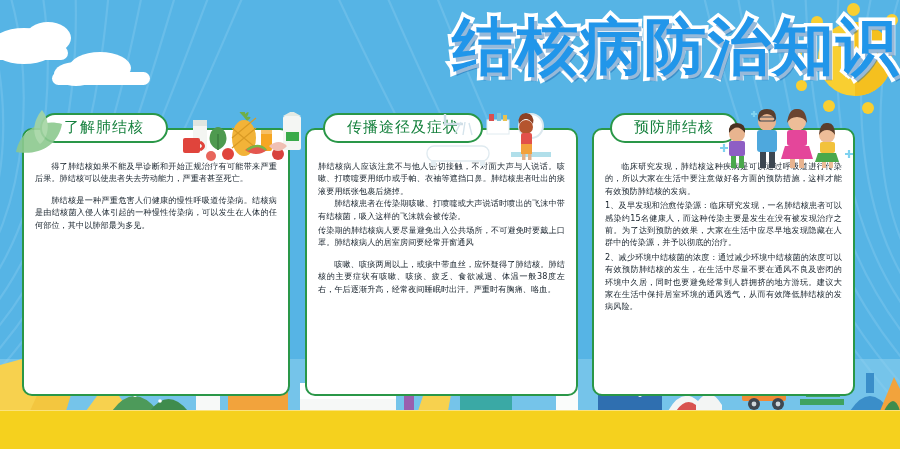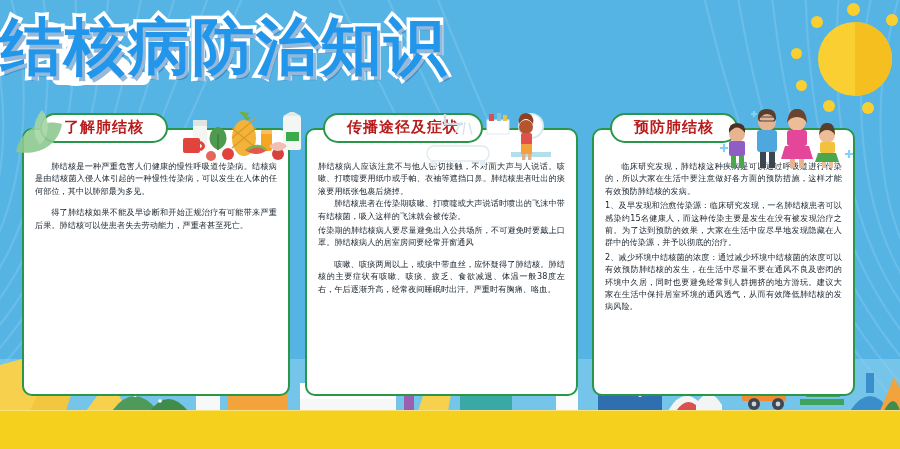--- a/index.html
+++ b/index.html
@@ -15,21 +15,21 @@
 
   .bg-rays { position:absolute; inset:0; width:900px; height:449px; }
 
   .sun { position:absolute; border-radius:50%; }
   .sun-core { width:74px; height:74px; left:818px; top:22px; background:#f9cf31; }
   .sun-core::after{ content:""; position:absolute; right:0; top:0; width:37px; height:74px;
      background:#f5c01f; border-radius:0 37px 37px 0; }
   .sun-dot { position:absolute; border-radius:50%; background:#f9cf31; }
 
   
-  .title-wrap { position:absolute; left:0; top:14px; width:900px; text-align:left; z-index:12; }
+  .title-wrap { position:absolute; left:0; top:14px; width:900px; text-align:right; z-index:12; }
   .title {
     display:inline-block;
     font-family:"DejaVu Sans","Liberation Sans",sans-serif;
     font-size:62px; font-weight:bold; letter-spacing:2px; line-height:1.05;
     color:#2196ea;
     -webkit-text-stroke:7px #ffffff;
     paint-order:stroke fill;
     text-shadow:3px 4px 0 rgba(25,100,170,.45);
   }
 
@@ -50,21 +50,21 @@
   .panel-head {
     position:absolute; top:-17px; left:16px;
     background:#ffffff;
     border:2px solid #2a9748;
     border-radius:17px;
     padding:3px 22px 4px 22px;
     z-index:3;
   }
   .panel-head-text {
     font-family:"DejaVu Sans","Liberation Sans",sans-serif;
-    font-size:15px; font-weight:bold; color:#b91c1c; letter-spacing:1px; white-space:nowrap;
+    font-size:15px; font-weight:normal; color:#15803d; letter-spacing:1px; white-space:nowrap;
   }
 
   .ptext {
     font-family:"DejaVu Sans","Liberation Sans",sans-serif;
     font-size:8.1px;
     line-height:12.4px;
     color:#16212b;
     text-align:justify;
     text-indent:2em;
     margin-bottom:9px;
@@ -231,22 +231,22 @@
     </g>
   </svg>
 
   <div class="panels">
 
     <section class="panel panel-1">
       <div class="panel-head">
         <span class="panel-head-text">了解肺结核</span>
       </div>
       <div class="panel-inner">
+        <p class="ptext">得了肺结核如果不能及早诊断和开始正规治疗有可能带来严重后果。肺结核可以使患者失去劳动能力，严重者甚至死亡。</p>
         <p class="ptext">肺结核是一种严重危害人们健康的慢性呼吸道传染病。结核病是由结核菌入侵人体引起的一种慢性传染病，可以发生在人体的任何部位，其中以肺部最为多见。</p>
-        <p class="ptext">得了肺结核如果不能及早诊断和开始正规治疗有可能带来严重后果。肺结核可以使患者失去劳动能力，严重者甚至死亡。</p>
       </div>
     </section>
 
     <section class="panel panel-2">
       <div class="panel-head">
         <span class="panel-head-text">传播途径及症状</span>
       </div>
       <div class="panel-inner">
         <p class="ptext noind">肺结核病人应该注意不与他人密切接触，不对面大声与人说话。咳嗽、打喷嚏要用纸巾或手帕、衣袖等遮挡口鼻。肺结核患者吐出的痰液要用纸张包裹后烧掉。</p>
         <p class="ptext tight">肺结核患者在传染期咳嗽、打喷嚏或大声说话时喷出的飞沫中带有结核菌，吸入这样的飞沫就会被传染。</p>

